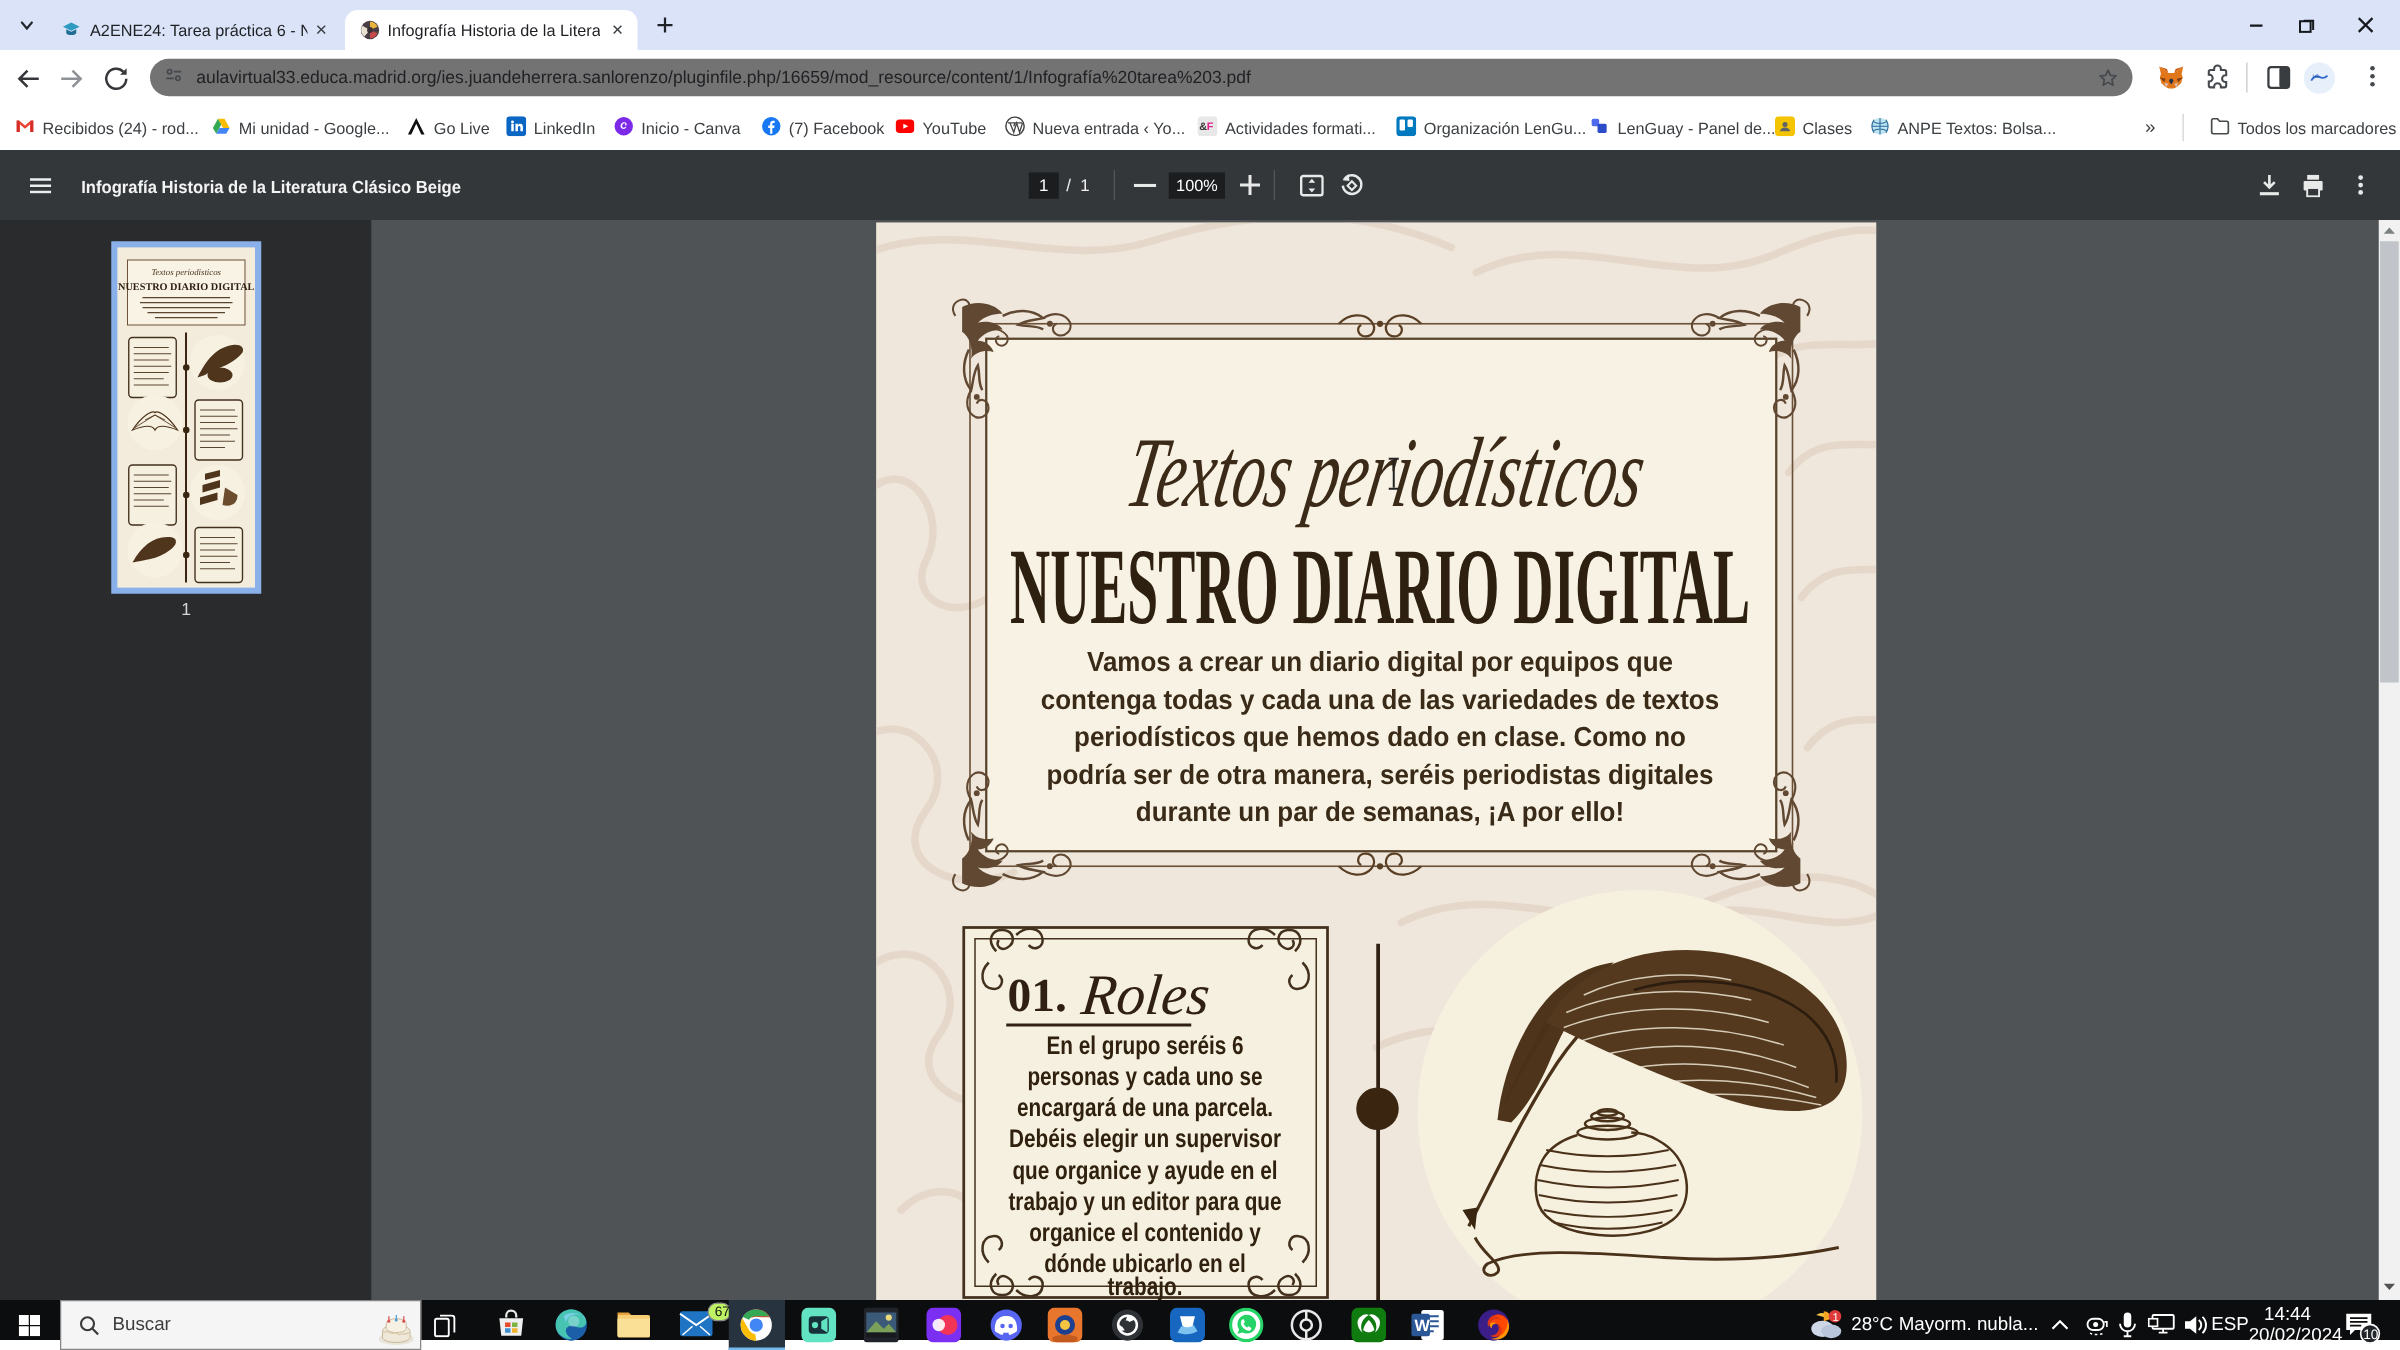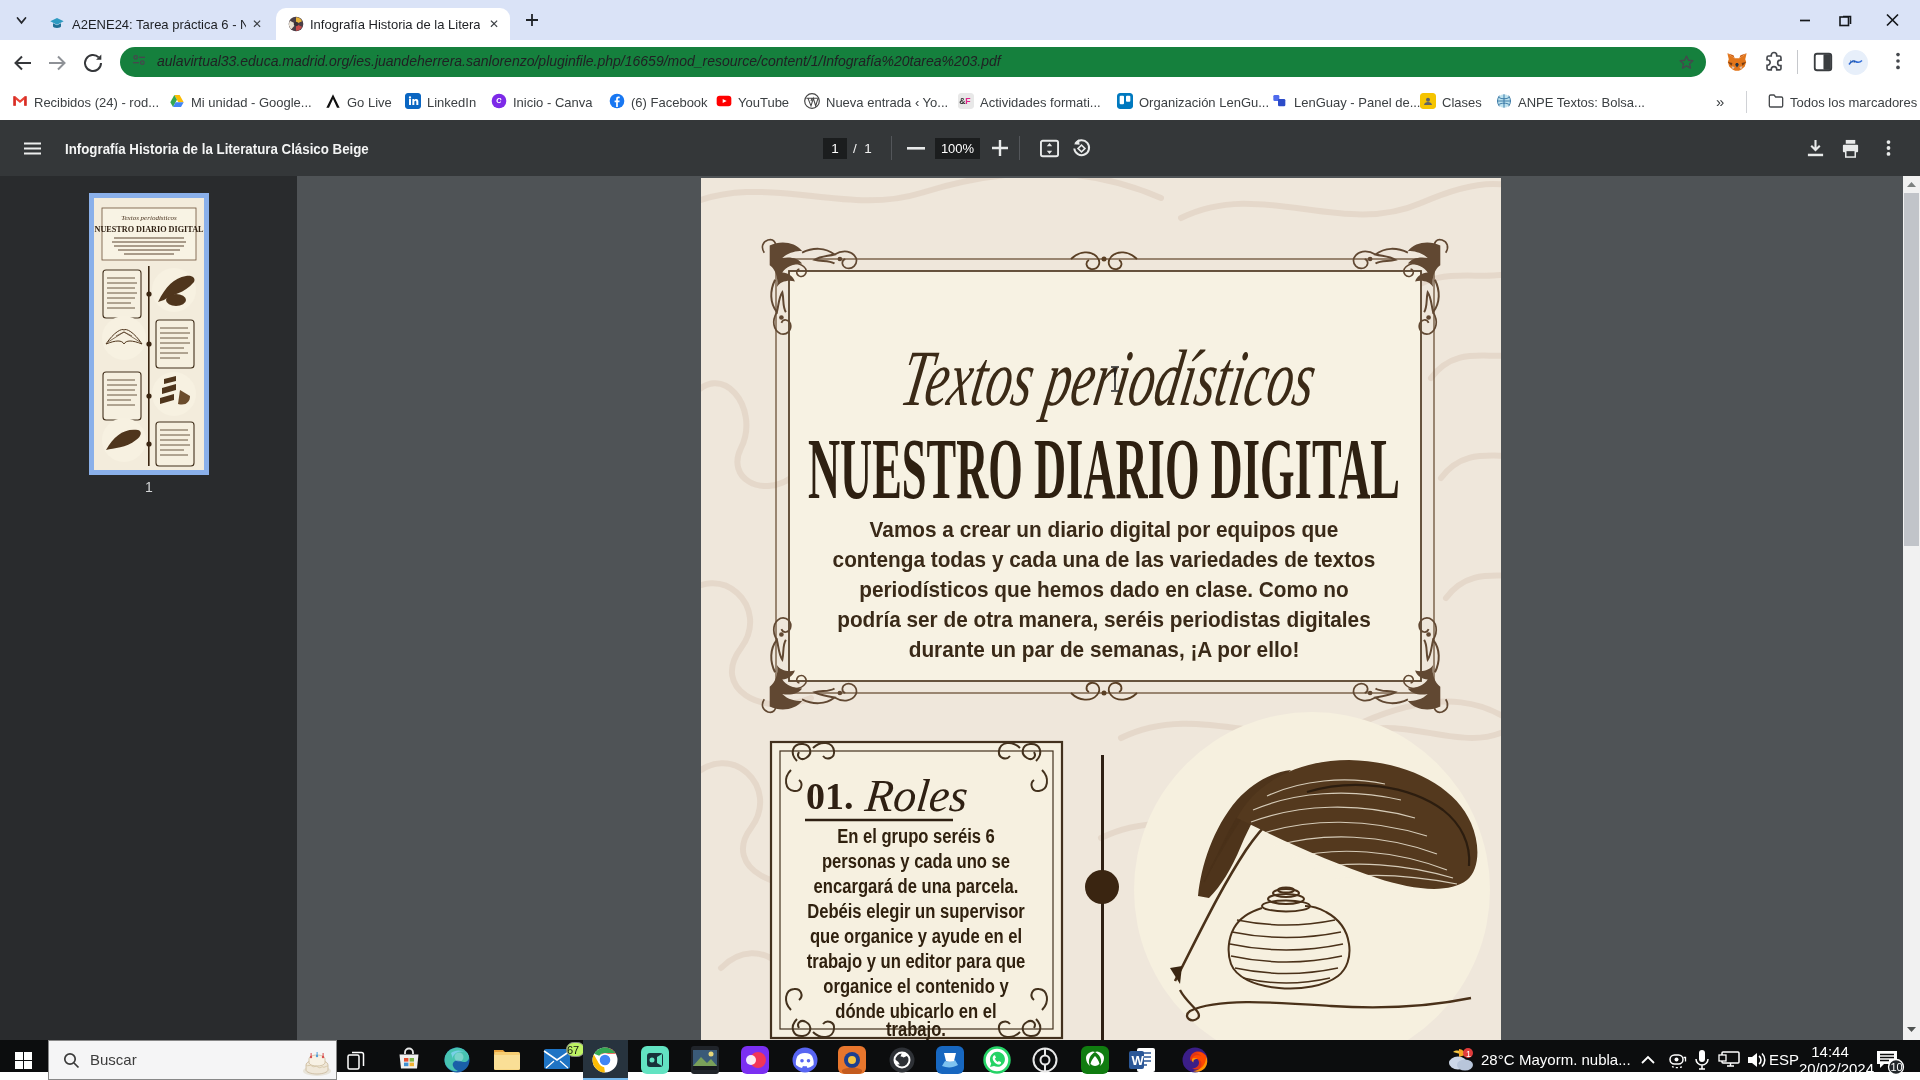--- a/index.html
+++ b/index.html
@@ -9,21 +9,21 @@
 #stage{position:relative;width:1920px;height:1080px;background:#fff;}
 
 #tabstrip{position:absolute;left:0;top:0;width:1920px;height:40px;background:#dae3f7;}
 .tab{position:absolute;top:8px;height:32px;border-radius:10px 10px 0 0;font-size:13px;color:#1d1f23;}
 .tabicon{position:absolute;top:8px;width:16px;height:16px;}
 .tabtitle{position:absolute;top:8.5px;white-space:nowrap;overflow:hidden;}
 .tabx{position:absolute;top:8px;width:16px;height:16px;color:#3c4045;font-size:12px;line-height:16px;text-align:center;}
 
 #addrbar{position:absolute;left:0;top:40px;width:1920px;height:44px;background:#ffffff;}
 .navbtn{position:absolute;top:11px;}
-#omnibox{position:absolute;left:120px;top:7px;width:1586px;height:30px;border-radius:15px;background:#15803d;font-style:italic;}
+#omnibox{position:absolute;left:120px;top:7px;width:1586px;height:30px;border-radius:15px;background:#737373;}
 #urltext{position:absolute;left:37px;top:6px;font-size:14px;color:#202124;letter-spacing:0px;white-space:nowrap;}
 
 #bookmarks{position:absolute;left:0;top:84px;width:1606px;height:36px;background:#ffffff;}
 .bm{position:absolute;top:9px;height:18px;font-size:13px;color:#3c4043;white-space:nowrap;}
 .bmi{position:absolute;top:0px;width:16px;height:16px;border-radius:3px;}
 .bmt{position:absolute;left:22px;top:2px;}
 
 #pdfbar{position:absolute;left:0;top:120px;width:1920px;height:56px;background:#343739;color:#f1f1f1;}
 .pdark{position:absolute;background:#1b1d1e;color:#fff;text-align:center;}
 
@@ -166,21 +166,21 @@
           <circle cx="12" cy="12" r="11" fill="#7d2ae8"></circle>
           <path d="M9 14c-1.5-1.5-1-5 1.5-6.2 2.3-1.1 4.6-.2 5 1.4.3 1.3-.7 2-1.4 1.8-.6-.2-.6-.8-.3-1.3.4-.7-.2-1.4-1.2-1.2-2.8.5-3.4 4.7-1.2 5.2 1.2.3 2.3-.5 2.8-1 .3-.3.8-.2.8.3-.1 1-2 2.7-4.1 2.1-.8-.2-1.4-.6-1.9-1.1z" fill="#fff"></path>
         </svg>
       <div class="bmt">Inicio - Canva</div>
     </div>
     <div class="bm" style="left:609px;">
       <svg class="bmi" viewBox="0 0 24 24">
           <circle cx="12" cy="12" r="11" fill="#1877f2"></circle>
           <path d="M13.3 21v-7h2.3l.4-2.8h-2.7v-1.8c0-.8.3-1.4 1.5-1.4h1.3V5.5c-.3 0-1.1-.1-2-.1-2 0-3.4 1.2-3.4 3.5v2.3H8.4V14h2.3v7z" fill="#fff"></path>
         </svg>
-      <div class="bmt">(6) Facebook</div>
+      <div class="bmt">(7) Facebook</div>
     </div>
     <div class="bm" style="left:716px;">
       <svg class="bmi" viewBox="0 0 24 24">
           <rect x="1" y="4" width="22" height="16" rx="4.5" fill="#ff0000"></rect>
           <path d="M10 9l6 3-6 3z" fill="#fff"></path>
         </svg>
       <div class="bmt">YouTube</div>
     </div>
     <div class="bm" style="left:804px;">
       <svg class="bmi" viewBox="0 0 24 24">
@@ -526,21 +526,21 @@
     <svg class="abs" style="left:493px;top:7px" width="28" height="26" viewBox="0 0 28 26">
         <path d="M1 3h9l3 3h-12z" fill="#e8a33d"></path>
         <rect x="1" y="5" width="26" height="18" rx="1.5" fill="#f7ce73"></rect>
         <path d="M1 8h26v13a1.5 1.5 0 0 1-1.5 1.5h-23A1.5 1.5 0 0 1 1 21z" fill="#fadf96"></path>
       </svg>
     <svg class="abs" style="left:543px;top:7px" width="28" height="26" viewBox="0 0 28 26">
         <rect x="1" y="2" width="26" height="20" rx="2" fill="#1f74c4"></rect>
         <path d="M1 4l13 9 13-9" stroke="#fff" stroke-width="1.6" fill="none"></path>
         <path d="M3 21l8-7M25 21l-8-7" stroke="#fff" stroke-width="1.2" fill="none"></path>
       </svg>
-    <div class="abs" style="left:566px;top:2px;width:19px;height:15px;border-radius:8px;background:#bef264;border:1px solid #888;color:#111;font-size:11px;line-height:14px;text-align:left;">67</div>
+    <div class="abs" style="left:566px;top:2px;width:19px;height:15px;border-radius:8px;background:#bef264;border:1px solid #888;color:#111;font-size:11px;line-height:14px;text-align:right;">67</div>
     <div class="abs" style="left:583px;top:0px;width:45px;height:40px;background:#27333e;border-bottom:2.5px solid #76b9ed;"></div>
     <svg class="abs" style="left:591px;top:6px" width="28" height="28" viewBox="0 0 28 28">
         <circle cx="14" cy="14" r="12.5" fill="#fff"></circle>
         <path d="M14 1.5a12.5 12.5 0 0 1 10.8 6.3H14a6.3 6.3 0 0 0-5.9 4.1z" fill="#ea4335"></path>
         <path d="M24.9 7.8a12.5 12.5 0 0 1-10 18.6l5.4-9.4a6.3 6.3 0 0 0 .3-5.9z" fill="#fbbc05" transform="rotate(120 14 14)"></path>
         <path d="M24.9 7.8a12.5 12.5 0 0 1-10 18.6l5.4-9.4a6.3 6.3 0 0 0 .3-5.9z" fill="#34a853" transform="rotate(240 14 14)"></path>
         <circle cx="14" cy="14" r="6" fill="#4285f4" stroke="#fff" stroke-width="1.4"></circle>
       </svg>
     <svg class="abs" style="left:641px;top:6px" width="28" height="28" viewBox="0 0 28 28">
         <rect width="28" height="28" rx="6" fill="#62e3c2"></rect>

